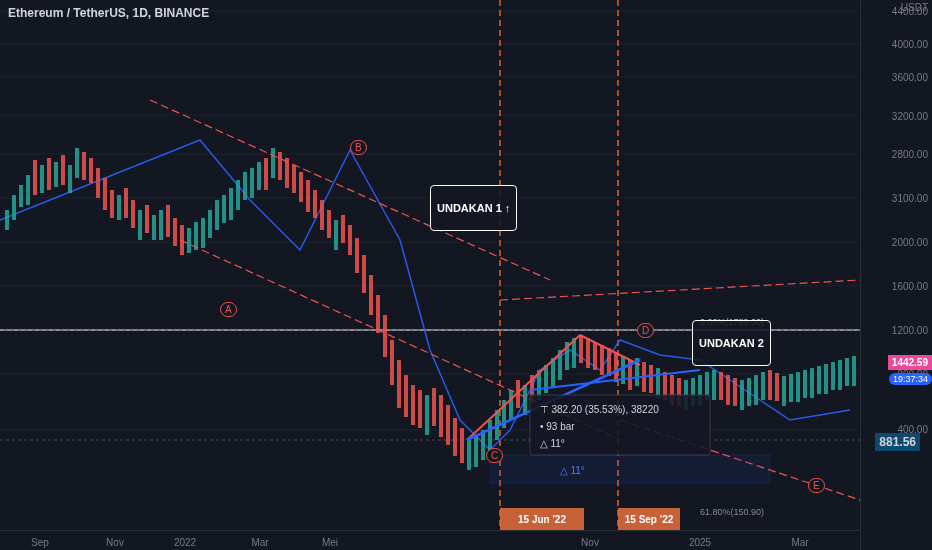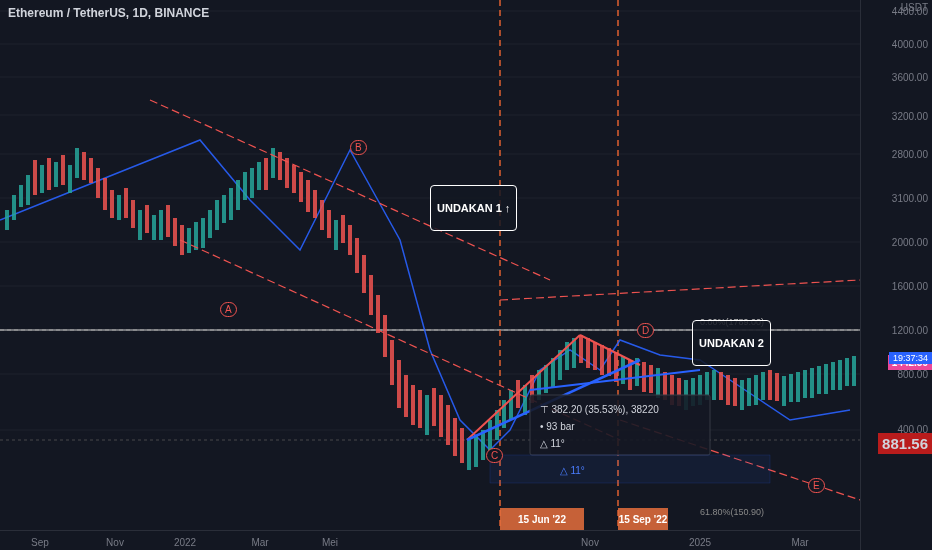--- a/index.html
+++ b/index.html
@@ -76,25 +76,25 @@
       background: #2962ff;
       color: white;
       padding: 1px 4px;
       font-size: 9px;
       z-index: 20;
     }
 
     
     #price-881 {
       position: absolute;
-      right: 0;
-      background: #b91c1c;
+      right: 12px;
+      background: #0c4a6e;
       color: #d1d4dc;
       padding: 2px 4px;
-      font-size: 15px;
+      font-size: 12px;
       font-weight: bold;
       z-index: 20;
     }
 
     
     #time-axis {
       position: absolute;
       bottom: 0;
       left: 0;
       right: 72px;
@@ -361,41 +361,41 @@
   <div class="undakan-label" style="left:430px;top:185px;">
     <span>UNDAKAN 1</span> <span>↑</span>
   </div>
   <div class="undakan-label" style="left:660px;top:320px;margin-left:32px;">
     <span>UNDAKAN 2</span>
   </div>
 
   <div class="date-highlight" style="left:500px;width:84px;bottom:20px;">
     <span>15 Jun '22</span>
   </div>
-  <div class="date-highlight" style="left:618px;width:50px;bottom:20px;">
+  <div class="date-highlight" style="left:618px;width:62px;bottom:20px;">
     <span>15 Sep '22</span>
   </div>
 
   <div id="price-axis">
     <div class="price-label" style="top:2%;">4400.00</div>
     <div class="price-label" style="top:8%;">4000.00</div>
     <div class="price-label" style="top:14%;">3600.00</div>
     <div class="price-label" style="top:21%;">3200.00</div>
     <div class="price-label" style="top:28%;">2800.00</div>
     <div class="price-label" style="top:36%;">3100.00</div>
     <div class="price-label" style="top:44%;">2000.00</div>
     <div class="price-label" style="top:52%;">1600.00</div>
     <div class="price-label" style="top:60%;">1200.00</div>
     <div class="price-label" style="top:68%;">800.00</div>
     <div class="price-label" style="top:78%;">400.00</div>
 
     <div id="eth-badge" style="top:355px;">
       <span>1442.59</span>
     </div>
-    <div id="eth-badge-time" style="top:352px;">
+    <div id="eth-badge-time" style="top:373px;border-radius:6px;">
       <span>19:37:34</span>
     </div>
 
     <div id="price-881" style="top:433px;">
       <span>881.56</span>
     </div>
 
     <div style="position:absolute;top:2px;right:4px;color:#787b86;font-size:10px;">USDT</div>
   </div>
 

